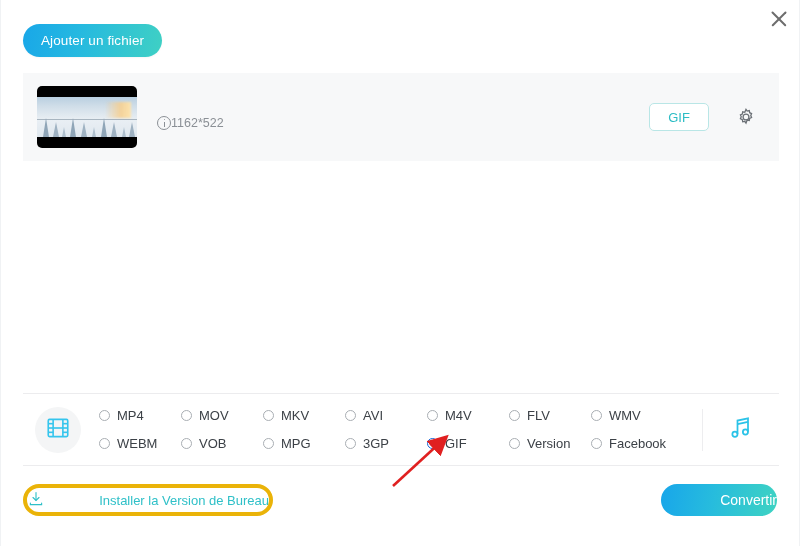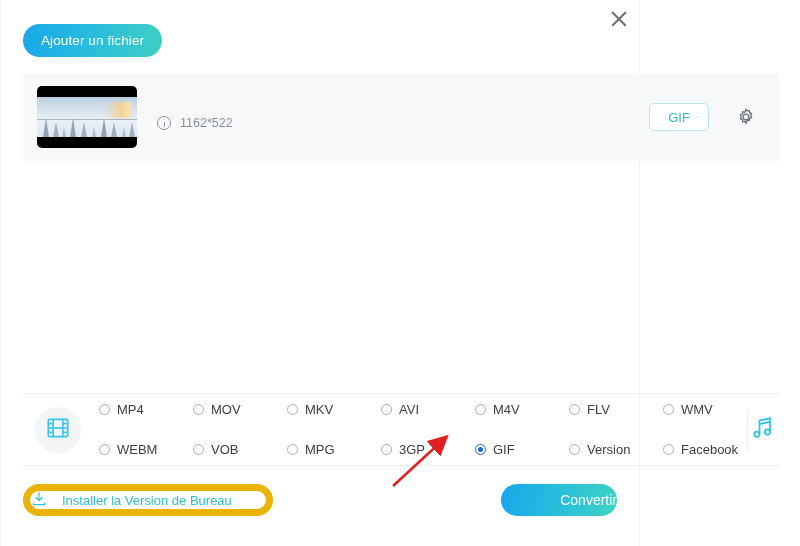--- a/index.html
+++ b/index.html
@@ -4,21 +4,21 @@
 <style>
   * { box-sizing: border-box; margin: 0; padding: 0; }
   html, body {
     width: 800px; height: 546px;
     background: #ffffff;
     font-family: "Liberation Sans", sans-serif;
     overflow: hidden;
   }
   #app {
     position: relative;
-    width: 640px; height: 546px;
+    width: 800px; height: 546px;
     background: #ffffff;
     border-left: 1px solid #f0f2f4;
     border-right: 1px solid #f0f2f4;
   }
 
   
   .close-btn {
     position: absolute;
     top: 6px; right: 7px;
     width: 26px; height: 26px;
@@ -108,21 +108,20 @@
     color: #43484e;
     white-space: nowrap;
     overflow: hidden;
     text-overflow: ellipsis;
     max-width: 480px;
   }
   .file-sub {
     margin-top: 11px;
     display: flex;
     align-items: center;
-    gap: 9px;
   }
   .info-icon {
     width: 14px; height: 14px;
     border: 1.2px solid #8b9096;
     border-radius: 50%;
     position: relative;
     flex: none;
   }
   .info-icon::before {
     content: "";
@@ -181,21 +180,20 @@
     flex: none;
     cursor: pointer;
   }
   .fmt-grid {
     margin-left: 18px;
     flex: 1;
     display: grid;
     grid-template-columns: repeat(7, 82px);
     grid-auto-rows: 28px;
     align-content: center;
-    gap: 12px;
   }
   .fmt-opt {
     display: flex;
     align-items: center;
     gap: 7px;
     cursor: pointer;
     font-size: 13px;
     color: #3c4147;
   }
   .radio {
@@ -226,24 +224,24 @@
     width: 76px;
     display: flex; align-items: center; justify-content: center;
     cursor: pointer;
   }
 
   
   .install-btn {
     position: absolute;
     left: 22px; top: 484px;
     width: 250px; height: 32px;
-    border: 7px solid #eab308;
+    border: 4px solid #eab308;
     border-radius: 16px;
     background: #fff;
-    display: flex; align-items: center; justify-content: flex-start;
+    display: flex; align-items: center; justify-content: space-between;
     gap: 14px;
     color: #2fc0c8;
     font-size: 13px;
     cursor: pointer;
   }
   .convert-btn {
     position: absolute;
     right: 22px; top: 484px;
     width: 116px; height: 32px;
     border-radius: 16px;

